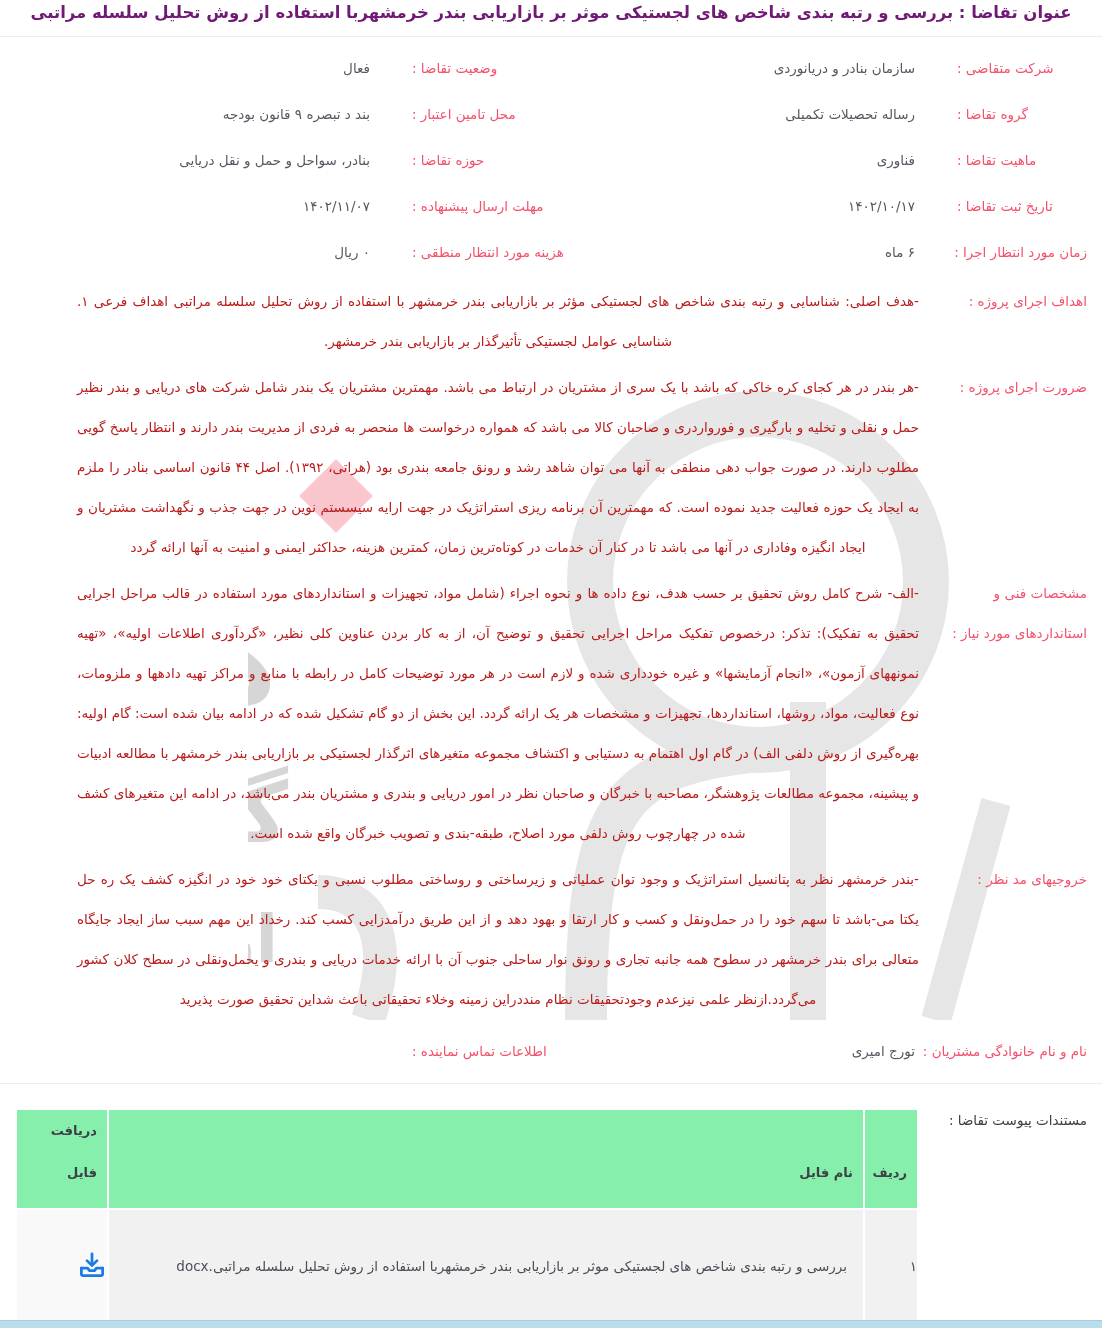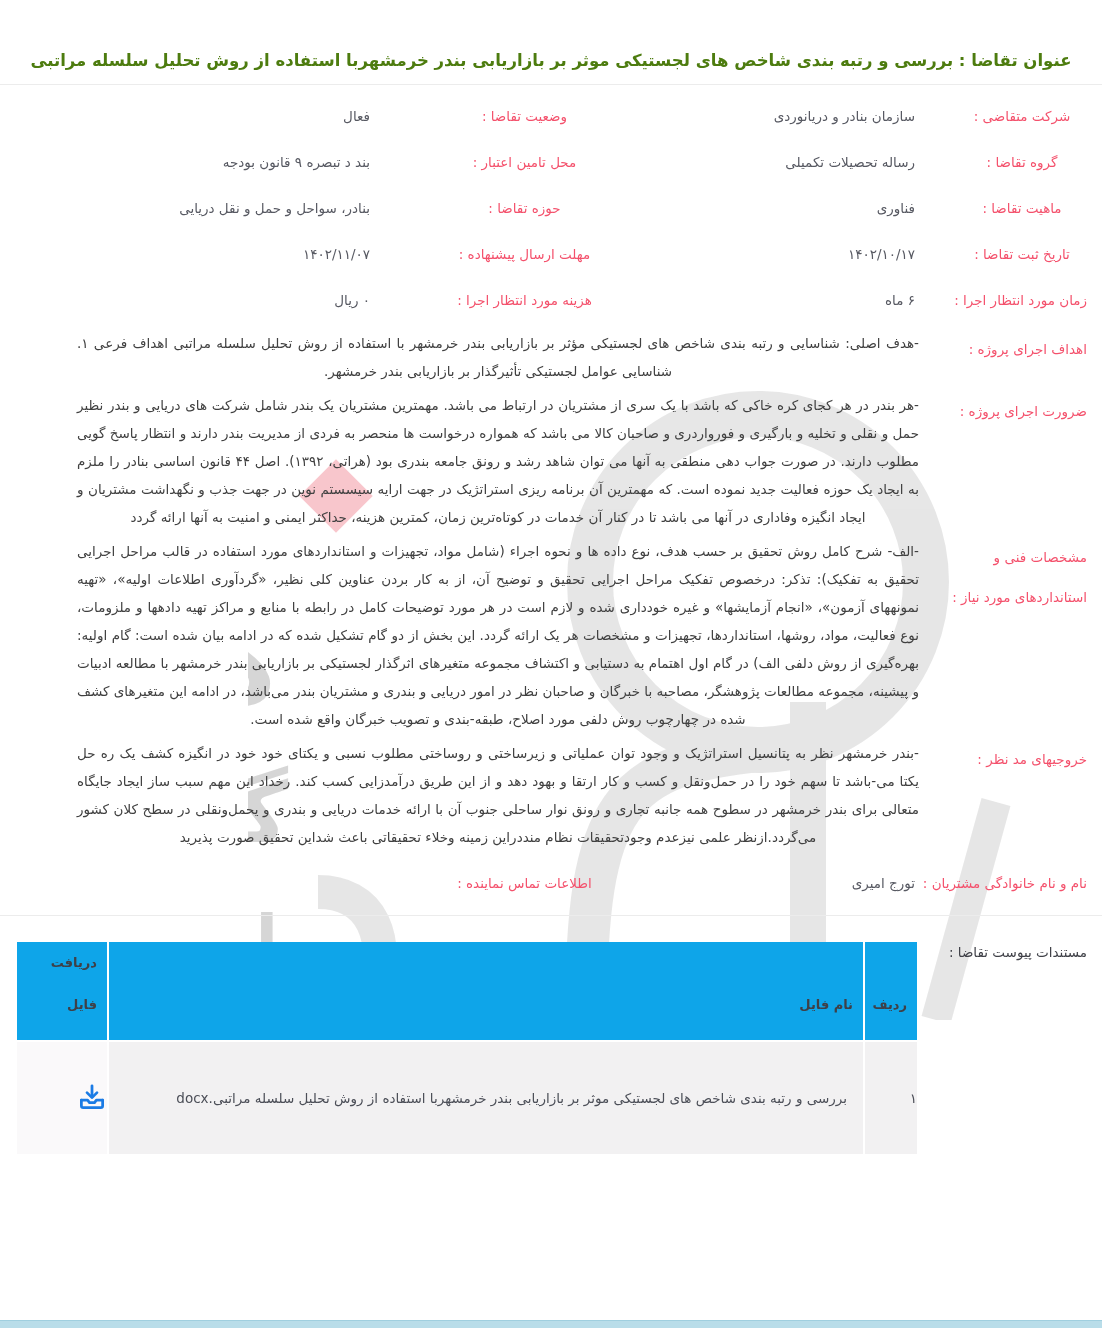--- a/index.html
+++ b/index.html
@@ -15,38 +15,37 @@
     color:#575962;
   }
   .content { position:relative; z-index:1; }
 
   
   .title-bar {
     padding:3px 20px 14px 20px;
     text-align:center;
     font-size:16.5px;
     font-weight:bold;
-    color:#4d7c0f;
+    color:#701a75;
     border-bottom:1px solid #ececec;
-    margin-top:48px;
   }
 
   
   .info { padding:8px 15px 0 15px; }
   .info-row {
     display:grid;
     grid-template-columns:130px 320px 225px 1fr;
     align-items:center;
     height:46px;
   }
   .lbl {
     color:#f4516c;
     font-size:13.5px;
     white-space:nowrap;
-    text-align:center;
+    text-align:left;
   }
   .val {
     color:#575962;
     font-size:13.5px;
     white-space:nowrap;
     text-align:right;
     padding-right:42px;
   }
   .val.red { color:#f4516c; }
 
@@ -57,22 +56,22 @@
     flex:0 0 168px;
     color:#f4516c;
     font-size:13.5px;
     line-height:40px;
     text-align:right;
     padding-left:12px;
   }
   .section-text {
     flex:1;
     font-size:13.5px;
-    line-height:28px;
-    color:#404040;
+    line-height:40px;
+    color:#b91c1c;
     text-align:justify;
     text-align-last:center;
     padding-left:62px;
   }
 
   
   .rep { padding:2px 15px 0 15px; }
   .rep .info-row { height:48px; }
   .divider { border-top:1px solid #ececec; margin-top:8px; }
 
@@ -89,21 +88,21 @@
   table.files {
     width:100%;
     border-collapse:separate;
     border-spacing:2px;
     direction:rtl;
   }
   table.files col.c-row  { width:52px; }
   table.files col.c-name { width:auto; }
   table.files col.c-dl   { width:90px; }
   table.files thead td {
-    background:#0ea5e9;
+    background:#86efac;
     height:92px;
     vertical-align:bottom;
     font-weight:bold;
     color:#3f4047;
     font-size:13px;
     padding:0 10px 14px 6px;
     text-align:right;
     line-height:42px;
   }
   table.files thead td.dl-head { padding-left:12px; }
@@ -195,21 +194,21 @@
       <div class="info-row">
         <span class="lbl">تاریخ ثبت تقاضا :</span>
         <span class="val">۱۴۰۲/۱۰/۱۷</span>
         <span class="lbl">مهلت ارسال پیشنهاده :</span>
         <span class="val">۱۴۰۲/۱۱/۰۷</span>
       </div>
 
       <div class="info-row">
         <span class="lbl">زمان مورد انتظار اجرا :</span>
         <span class="val">۶ ماه</span>
-        <span class="lbl">هزینه مورد انتظار اجرا :</span>
+        <span class="lbl">هزینه مورد انتظار منطقی :</span>
         <span class="val">۰ ریال</span>
       </div>
 
     </div>
 
     <div class="sections">
 
       <div class="section">
         <div class="section-label">اهداف اجرای پروژه :</div>
         <div class="section-text">-هدف اصلی: شناسایی و رتبه بندی شاخص های لجستیکی مؤثر بر بازاریابی بندر خرمشهر با استفاده از روش تحلیل سلسله مراتبی اهداف فرعی ۱. شناسایی عوامل لجستیکی تأثیرگذار بر بازاریابی بندر خرمشهر.</div>

